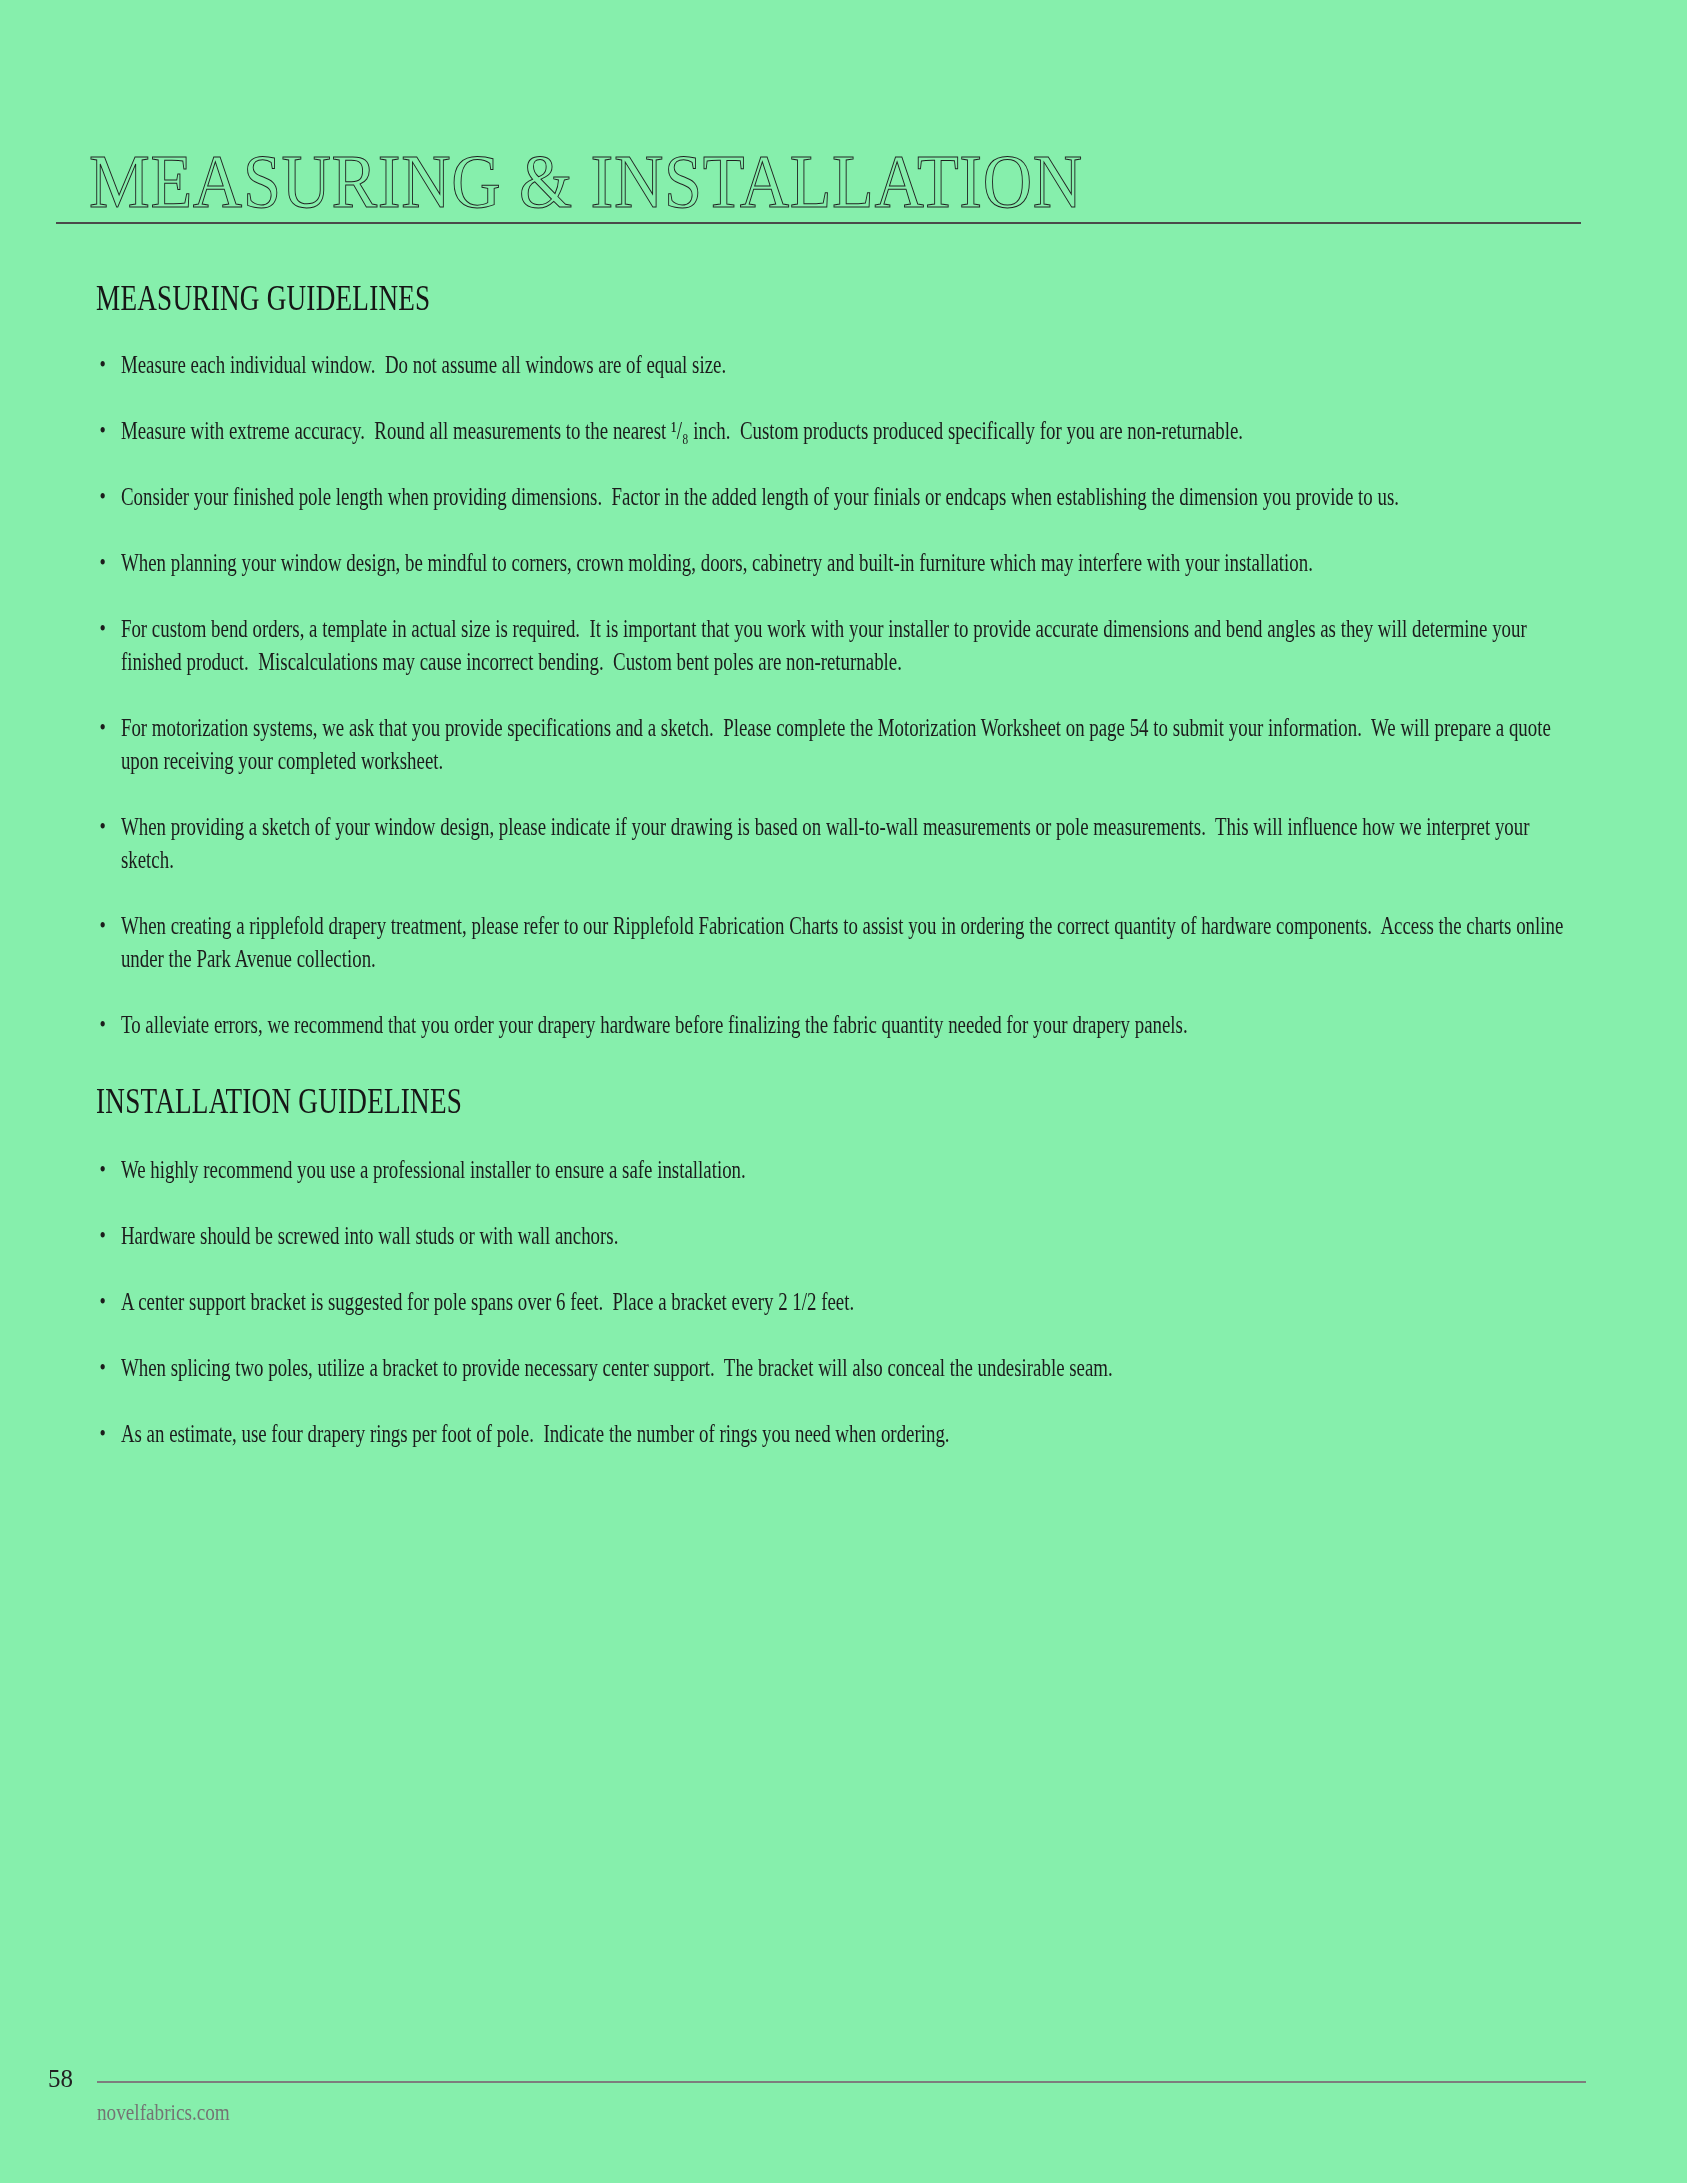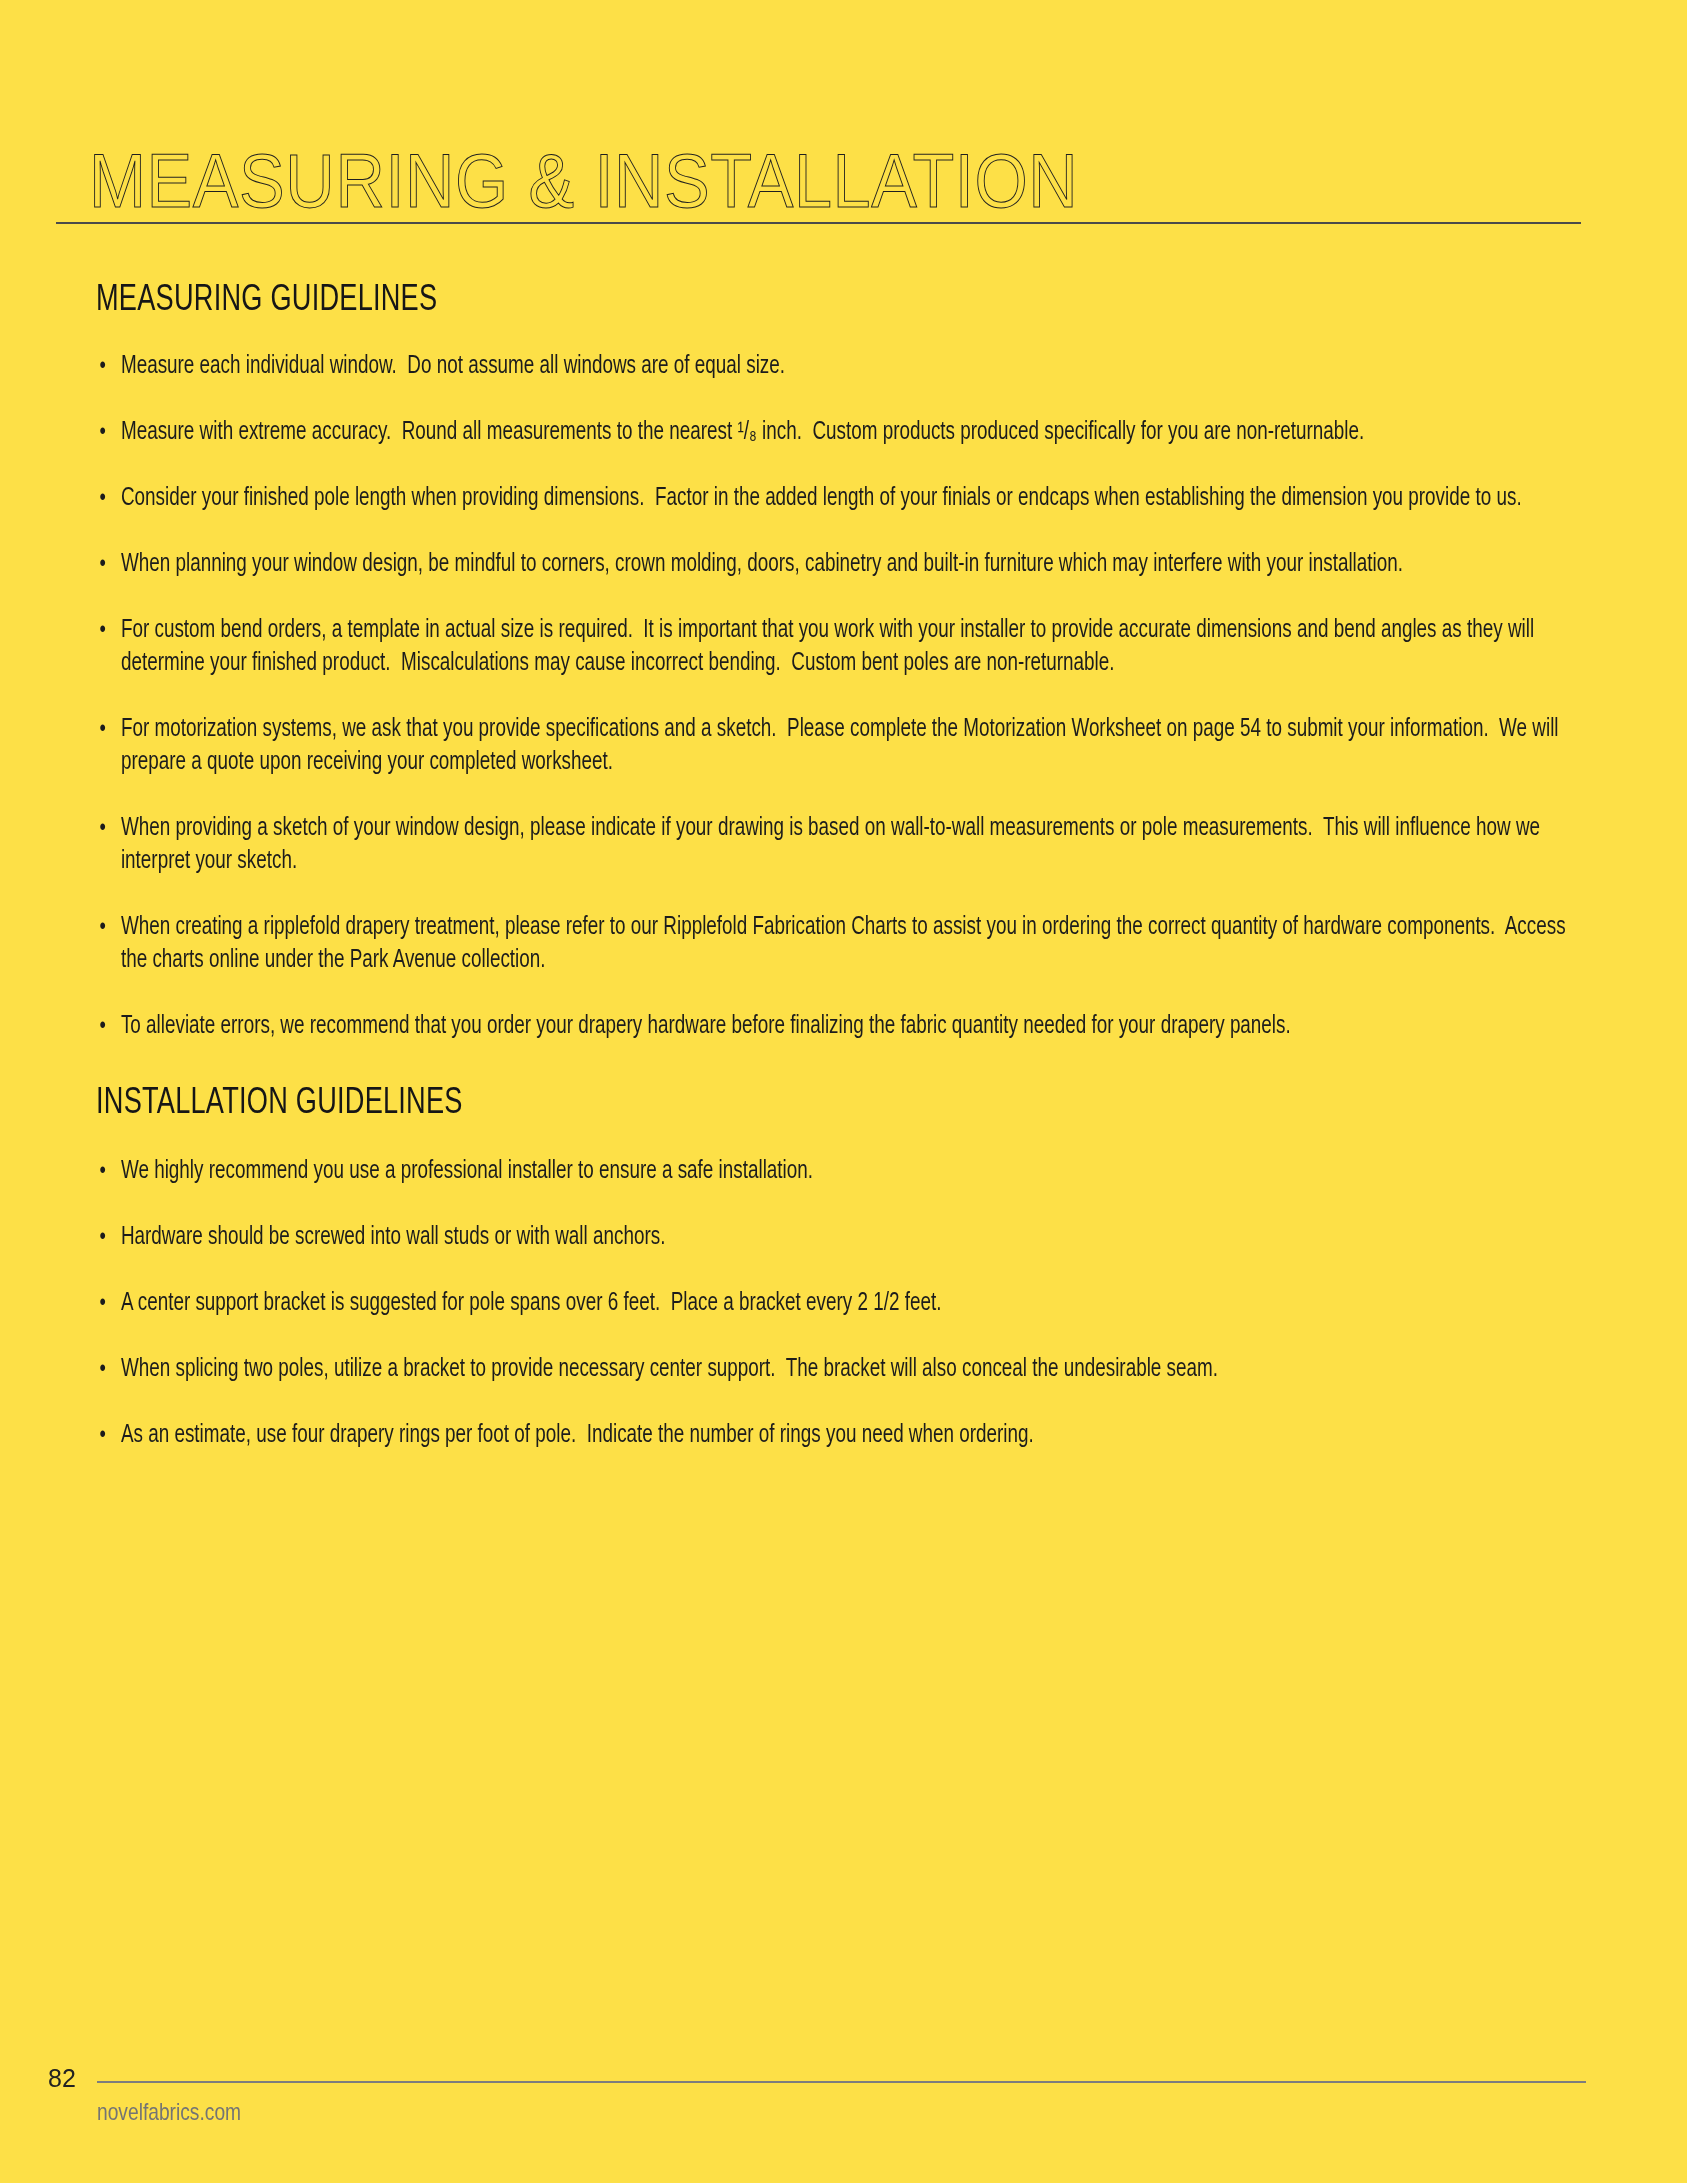--- a/index.html
+++ b/index.html
@@ -1,21 +1,21 @@
 <!DOCTYPE html>
 <html style="font-size:10.6px"><head>
 <meta charset="utf-8">
 <style>
   html, body { margin: 0; padding: 0; background: #ffffff; }
   .page {
     position: relative;
     width: 1687px;
     height: 2183px;
-    background: #fde047;
-    font-family: Liberation Sans, sans-serif;
+    background: #86efac;
+    font-family: Liberation Serif, serif;
     color: #1c1c1c;
     overflow: hidden;
   }
 
   
   .page-title {
     position: absolute;
     left: 89px;
     top: 92px;
     font-size: 76px;
@@ -186,18 +186,18 @@
         <span class="bullet-text">When splicing two poles, utilize a bracket to provide necessary center support.  The bracket will also conceal the undesirable seam.</span>
       </li>
       <li>
         <span class="bullet-dot"></span>
         <span class="bullet-text">As an estimate, use four drapery rings per foot of pole.  Indicate the number of rings you need when ordering.</span>
       </li>
     </ul>
 
   </div>
 
-  <div class="page-number">82</div>
+  <div class="page-number">58</div>
   <div class="footer-rule"></div>
   <div class="footer-site">novelfabrics.com</div>
 
 </div>
 
 
 </body></html>

